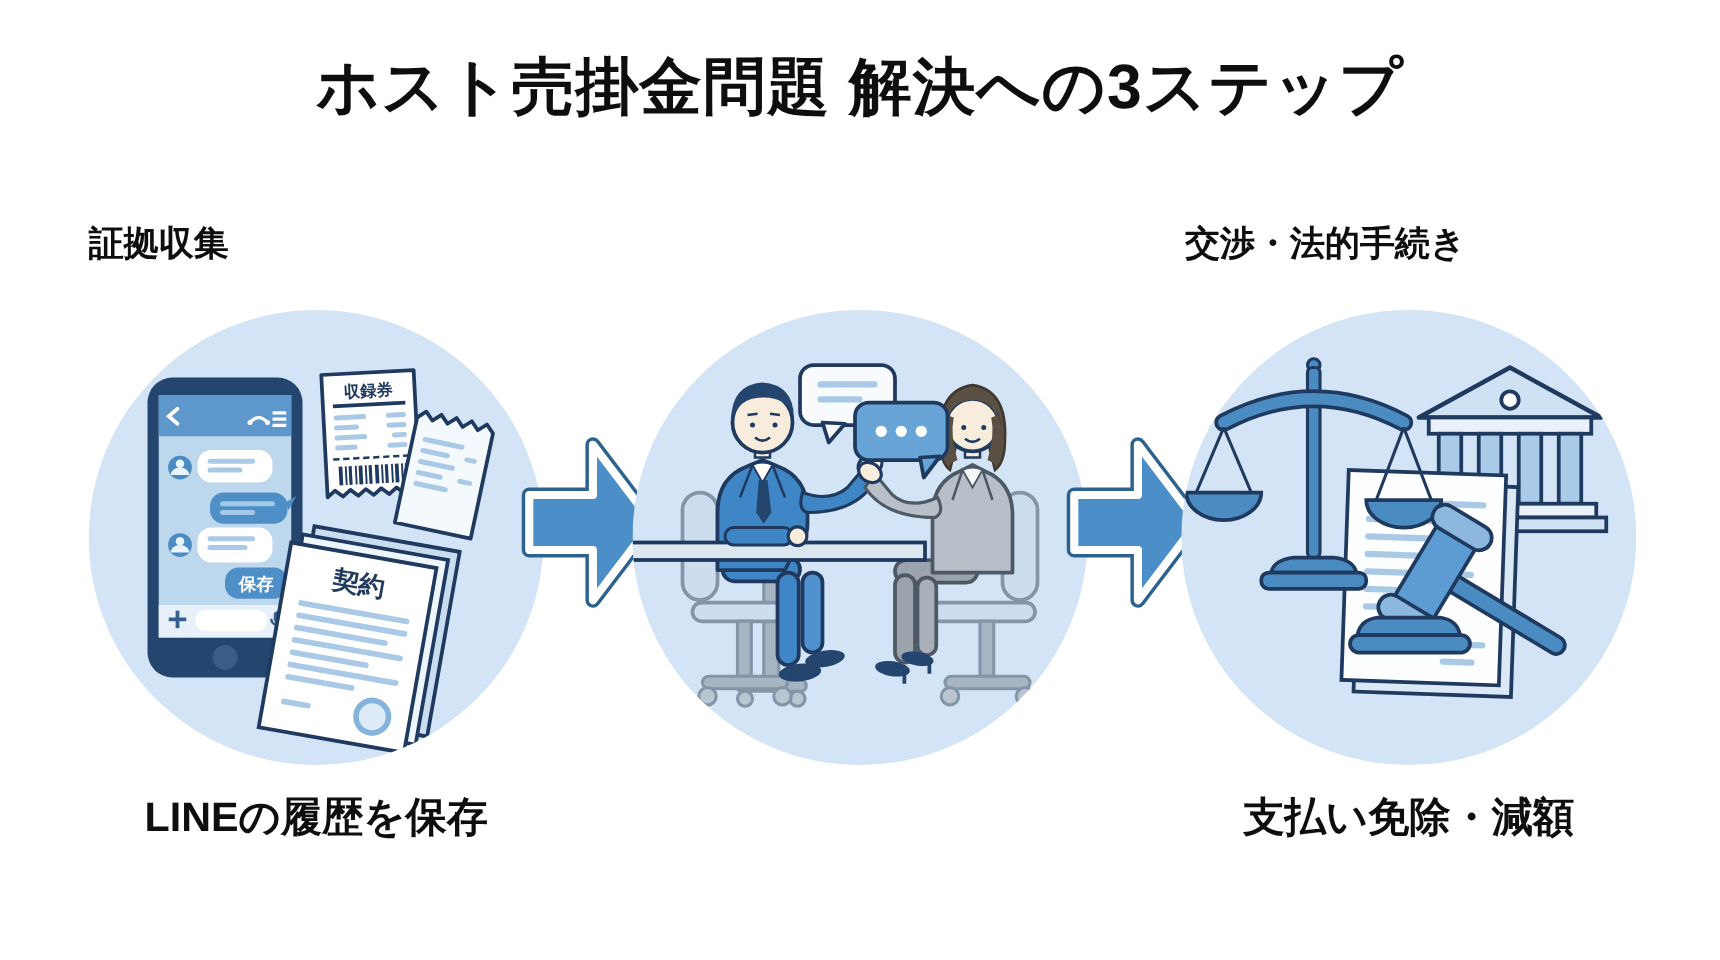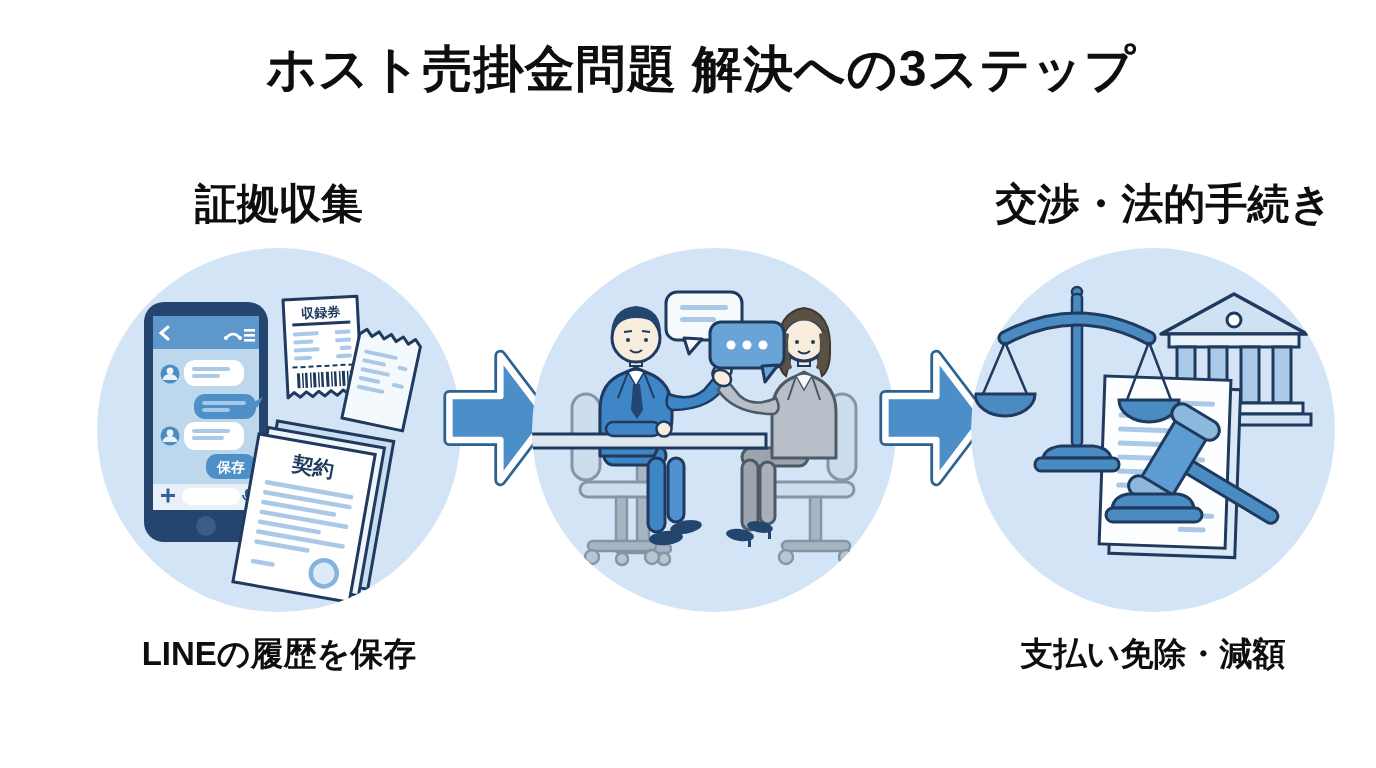--- a/index.html
+++ b/index.html
@@ -1,27 +1,27 @@
 <!DOCTYPE html>
 <html><head>
 <meta charset="utf-8">
 <style>
   html,body{margin:0;padding:0;}
   body{
     width:1376px;height:768px;background:#ffffff;position:relative;overflow:hidden;
     font-family:"Liberation Sans","DejaVu Sans",sans-serif;
   }
-  .canvas{position:absolute;inset:0;margin-left:26px;}
+  .canvas{position:absolute;inset:0;}
   .title{
     position:absolute;top:36px;left:0;width:100%;text-align:center;
     font-size:50px;font-weight:800;color:#0e0e0e;letter-spacing:1px;
   }
   .heading{
-    position:absolute;top:176px;width:364px;text-align:center;
-    font-size:42px;font-weight:800;color:#0e0e0e;
+    position:absolute;top:176px;width:364px;
+    font-size:28px;font-weight:800;color:#0e0e0e;
   }
   #h1{left:71px;} #h2{left:506px;} #h3{left:948px;width:380px;}
   .circle-wrap{position:absolute;top:248px;width:364px;height:364px;}
   #c1{left:71px;} #c2{left:506px;} #c3{left:945px;}
   .caption{
     position:absolute;top:632px;width:430px;text-align:center;
     font-size:33px;font-weight:800;color:#0e0e0e;
   }
   #cap1{left:38px;} #cap2{left:473px;} #cap3{left:912px;}
   .arrow{position:absolute;top:342px;width:113px;height:152px;}

